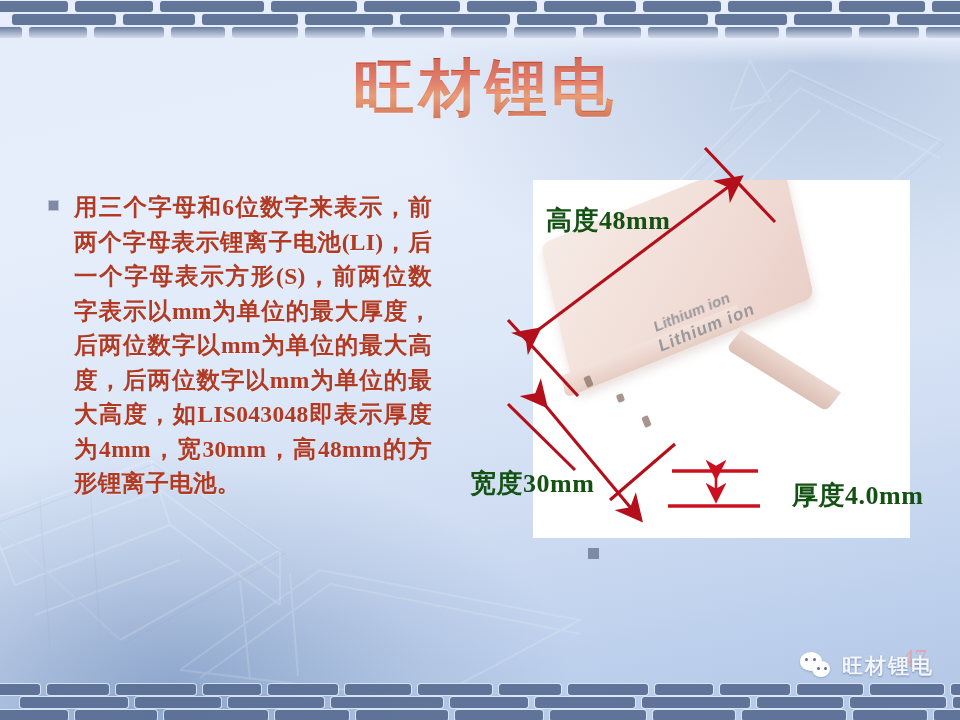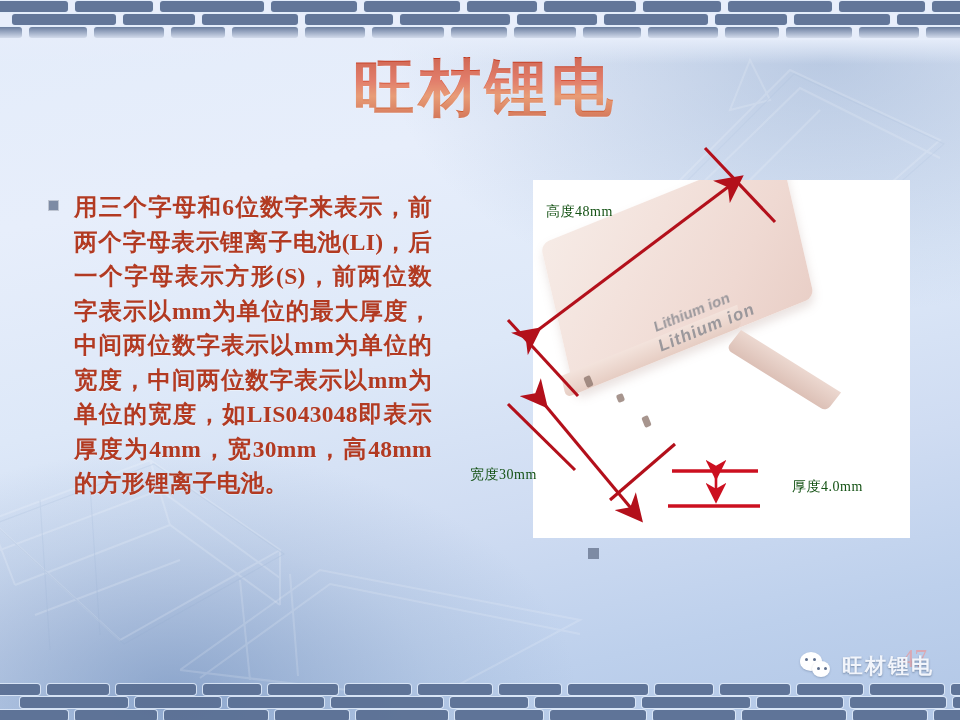--- a/index.html
+++ b/index.html
@@ -101,22 +101,22 @@
   #cell-label .brand{display:block;font-size:15px;letter-spacing:0px;filter:blur(.4px);}
   #cell-label .chem{display:block;font-size:17px;}
   .contact{
     position:absolute;width:7px;height:11px;background:#8a7168;border-radius:2px;
     transform:rotate(-22deg);opacity:.75;
   }
 
   
   #dims{position:absolute;left:0;top:0;width:960px;height:720px;pointer-events:none;}
   .dimlabel{
-    position:absolute;font-family:"Liberation Serif",serif;font-weight:400;
-    color:#145214;font-size:14px;letter-spacing:.5px;white-space:nowrap;
+    position:absolute;font-family:"Liberation Serif",serif;font-weight:700;
+    color:#145214;font-size:26px;letter-spacing:.5px;white-space:nowrap;
   }
   #lbl-height{left:546px;top:203px;}
   #lbl-width{left:470px;top:466px;text-align:center;}
   #lbl-thick{left:792px;top:478px;}
 
   
   #caption-row{position:absolute;left:588px;top:548px;display:flex;align-items:center;gap:22px;}
   #caption-bullet{width:11px;height:11px;background:#7d8ba4;}
   #caption-text{
     font-family:"Liberation Serif",serif;font-weight:700;font-size:27px;
@@ -231,21 +231,21 @@
         <i style="left: 869px; width: 60px;"></i>
         <i style="left: 936px; width: 72px;"></i>
       </div>
   </div>
   <div class="fadebelow"></div>
 
   <div id="title">旺材锂电</div>
 
   <div id="bullet-block">
     <span id="bullet-square"></span>
-    <div id="body-text">用三个字母和6位数字来表示，前两个字母表示锂离子电池(LI)，后一个字母表示方形(S)，前两位数字表示以mm为单位的最大厚度，中间两位数字表示以mm为单位的宽度，中间两位数字表示以mm为单位的宽度，如LIS043048即表示厚度为4mm，宽30mm，高48mm的方形锂离子电池。</div>
+    <div id="body-text">用三个字母和6位数字来表示，前两个字母表示锂离子电池(LI)，后一个字母表示方形(S)，前两位数字表示以mm为单位的最大厚度，后两位数字以mm为单位的最大高度，后两位数字以mm为单位的最大高度，如LIS043048即表示厚度为4mm，宽30mm，高48mm的方形锂离子电池。</div>
   </div>
 
   <div id="photo">
     <div id="photo-inner">
       <div class="cell" id="cell-top"></div>
       <div class="cell" id="cell-side"></div>
       <div class="cell" id="cell-front"></div>
       <div id="cell-label">
         <span class="brand">Lithium ion</span>
         <span class="chem">Lithium ion</span>

